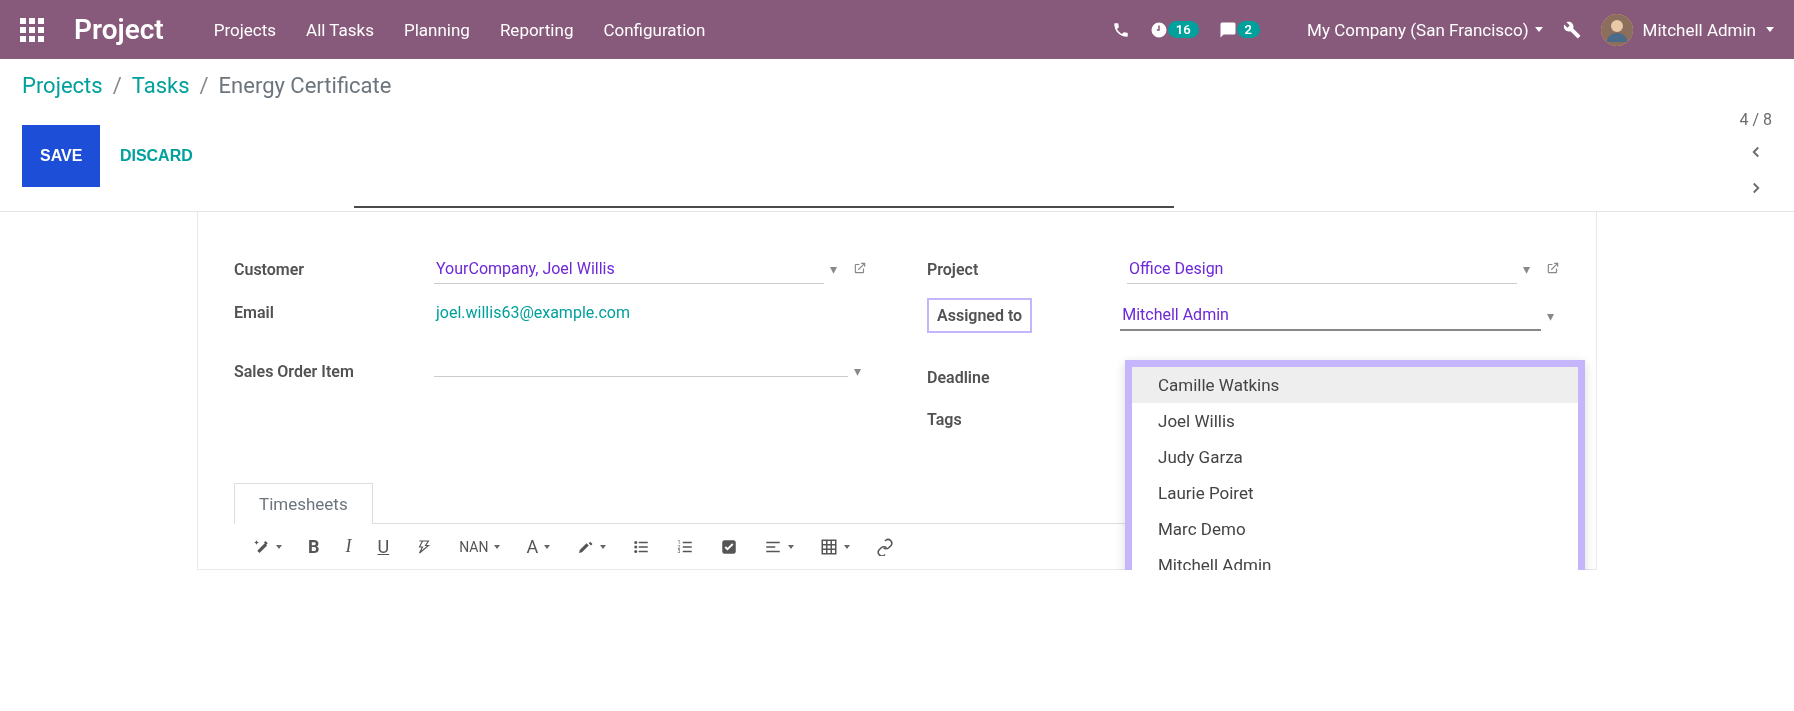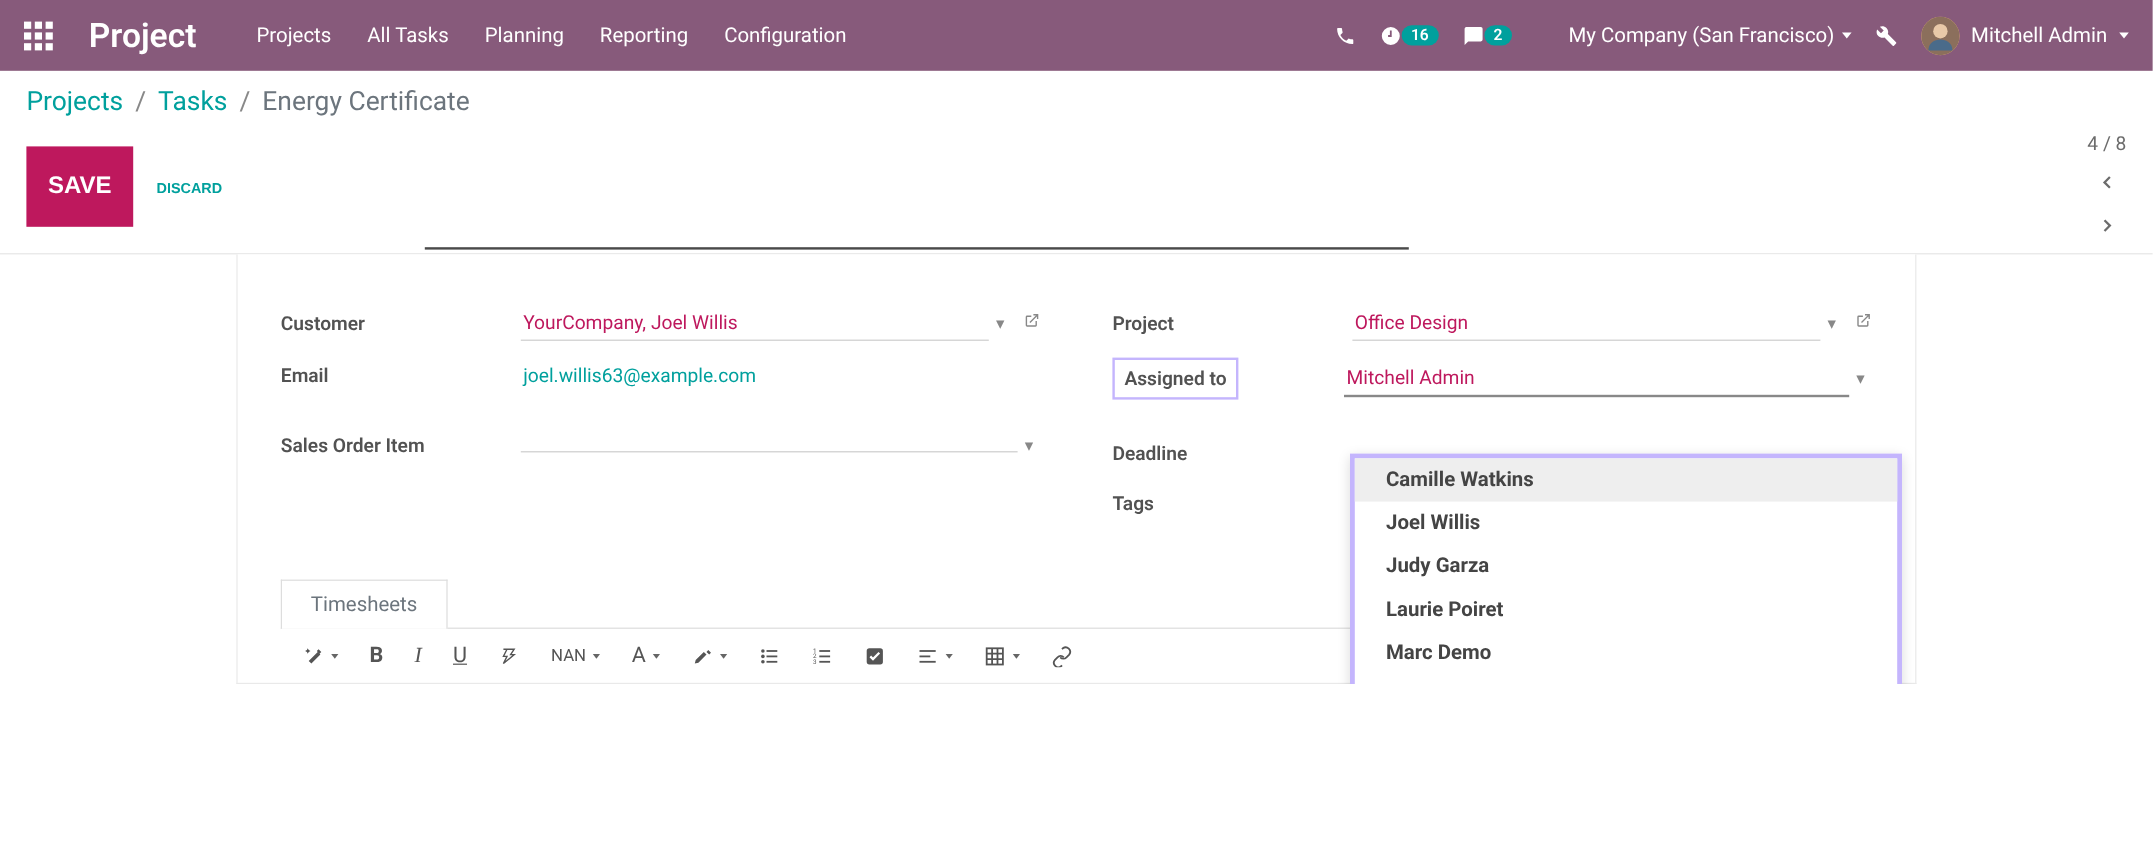--- a/index.html
+++ b/index.html
@@ -18,48 +18,48 @@
 .avatar { width: 32px; height: 32px; border-radius: 50%; background: #d4a373; display: flex; align-items: center; justify-content: center; overflow: hidden; }
 .avatar svg { width: 32px; height: 32px; }
 .user-block { display: flex; align-items: center; gap: 10px; cursor: pointer; font-size: 17px; }
 
 .control-panel { padding: 14px 22px 10px; border-bottom: 1px solid #e5e5e5; }
 .breadcrumb { font-size: 22px; display: flex; align-items: center; gap: 10px; margin-bottom: 12px; }
 .breadcrumb a { color: #00a09d; text-decoration: none; cursor: pointer; }
 .breadcrumb .sep { color: #888; }
 .breadcrumb .current { color: #6c757d; }
 .cp-row { display: flex; align-items: center; justify-content: space-between; }
-.btn-save { background: #be185d; color: #fff; border: none; padding: 22px 18px; font-size: 20px; font-weight: 600; cursor: pointer; }
-.btn-discard { background: none; border: none; color: #00a09d; font-size: 12px; font-weight: 600; margin-left: 16px; cursor: pointer; }
+.btn-save { background: #1d4ed8; color: #fff; border: none; padding: 22px 18px; font-size: 16px; font-weight: 600; cursor: pointer; }
+.btn-discard { background: none; border: none; color: #00a09d; font-size: 16px; font-weight: 600; margin-left: 16px; cursor: pointer; }
 .pager { display: flex; align-items: center; gap: 14px; color: #6c6c6c; font-size: 16px; flex-direction: column; }
 .pager-arrow { cursor: pointer; color: #6c6c6c; }
 
 .form-sheet { max-width: 1400px; margin: 0 auto; padding: 0 36px; background: #fff; border: 1px solid #e9e9e9; border-top: none; position: relative; }
 .form-cols { display: flex; gap: 60px; padding-top: 40px; }
 .col { flex: 1; }
 .field-row { display: flex; align-items: center; margin-bottom: 14px; min-height: 28px; }
 .field-label { width: 200px; font-weight: 600; color: #525252; font-size: 16px; flex-shrink: 0; }
 .field-label.highlighted { border: 2px solid #c4b5fd; padding: 6px 8px; width: auto; min-width: 100px; }
 .field-val { flex: 1; display: flex; align-items: center; position: relative; }
-.input-like { flex: 1; border: none; border-bottom: 1px solid #ccc; padding: 5px 2px; font-size: 16px; color: #be185d; background: transparent; }
+.input-like { flex: 1; border: none; border-bottom: 1px solid #ccc; padding: 5px 2px; font-size: 16px; color: #6d28d9; background: transparent; }
 .input-like.link { color: #00a09d; cursor: pointer; border-bottom: none; }
 .dd-caret { color: #888; cursor: pointer; padding: 0 6px; }
 .ext-link { color: #888; cursor: pointer; margin-left: 10px; }
 .hr-top { border: none; border-top: 2px solid #4a4a4a; margin-bottom: 0; position: relative; top: -6px; }
 
 .tabs { display: flex; margin-top: 36px; }
 .tab { padding: 10px 24px; font-size: 17px; color: #6c757d; border: 1px solid #ddd; border-bottom: none; cursor: pointer; background: #fff; margin-right: -1px; }
 .tab.active { color: #4c4c4c; border-top: 2px solid #875a7b; background: #fff; position: relative; z-index: 2; }
 .tab-content { border-top: 1px solid #ddd; margin-top: -1px; }
 
 .toolbar { display: flex; align-items: center; gap: 26px; padding: 12px 18px; color: #555; }
 .toolbar > * { cursor: pointer; display: flex; align-items: center; gap: 4px; }
 .toolbar .tiny-caret { width: 0; height: 0; border-left: 3px solid transparent; border-right: 3px solid transparent; border-top: 4px solid #666; margin-left: 2px; }
 
-.dropdown-panel { position: absolute; top: 124px; left: 0; width: 460px; background: #fff; border: 4px solid #c4b5fd; box-shadow: 0 3px 10px rgba(0,0,0,0.15); z-index: 100; font-weight: bold; }
+.dropdown-panel { position: absolute; top: 106px; left: 0; width: 460px; background: #fff; border: 7px solid #c4b5fd; box-shadow: 0 3px 10px rgba(0,0,0,0.15); z-index: 100; }
 .dropdown-item { padding: 8px 26px; font-size: 17px; color: #444; cursor: pointer; }
 .dropdown-item:first-child { background: #eee; }
 .dropdown-item.action { color: #00a09d; padding-left: 52px; }
 .assigned-col { position: relative; }
 
 svg.ico { width: 18px; height: 18px; fill: currentColor; }
 svg.ico-sm { width: 14px; height: 14px; fill: currentColor; }
 </style>
 </head>
 <body>

